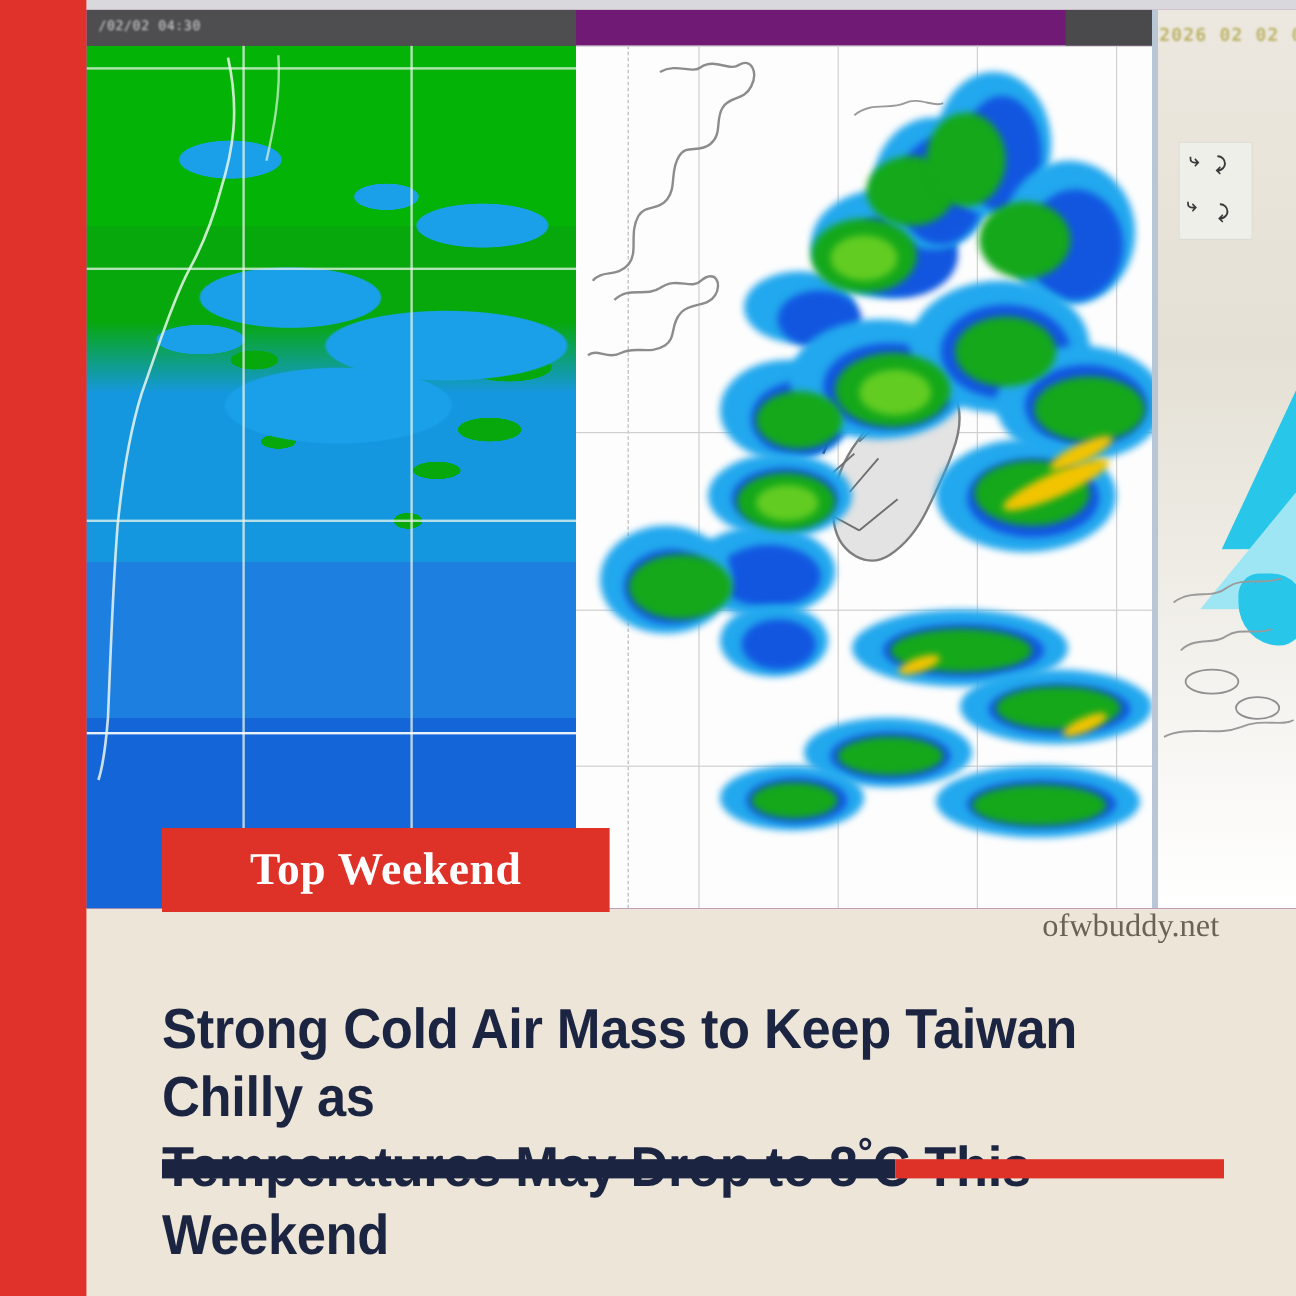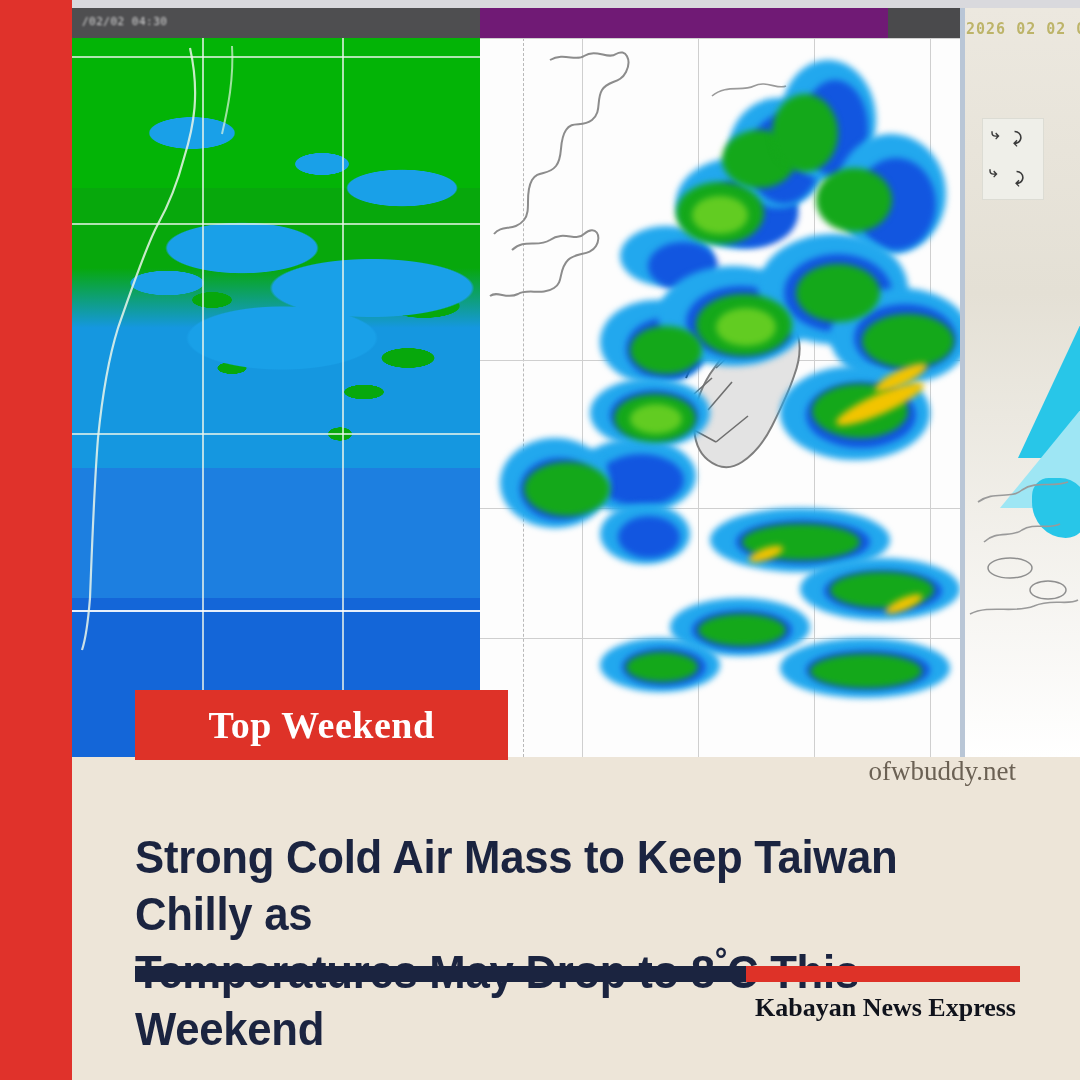--- a/index.html
+++ b/index.html
@@ -310,15 +310,14 @@
   <div class="headline">
     <div>Strong Cold Air Mass to Keep Taiwan Chilly as</div>
     <div><span>Temperatures May Drop to 8</span><span class="deg">°</span><span>C This Weekend</span></div>
   </div>
 
   <div class="rule">
     <div class="dark"></div>
     <div class="red"></div>
   </div>
 
-  <div class="byline">Kabayan News Express</div>
 
 </div>
 
 </body></html>

